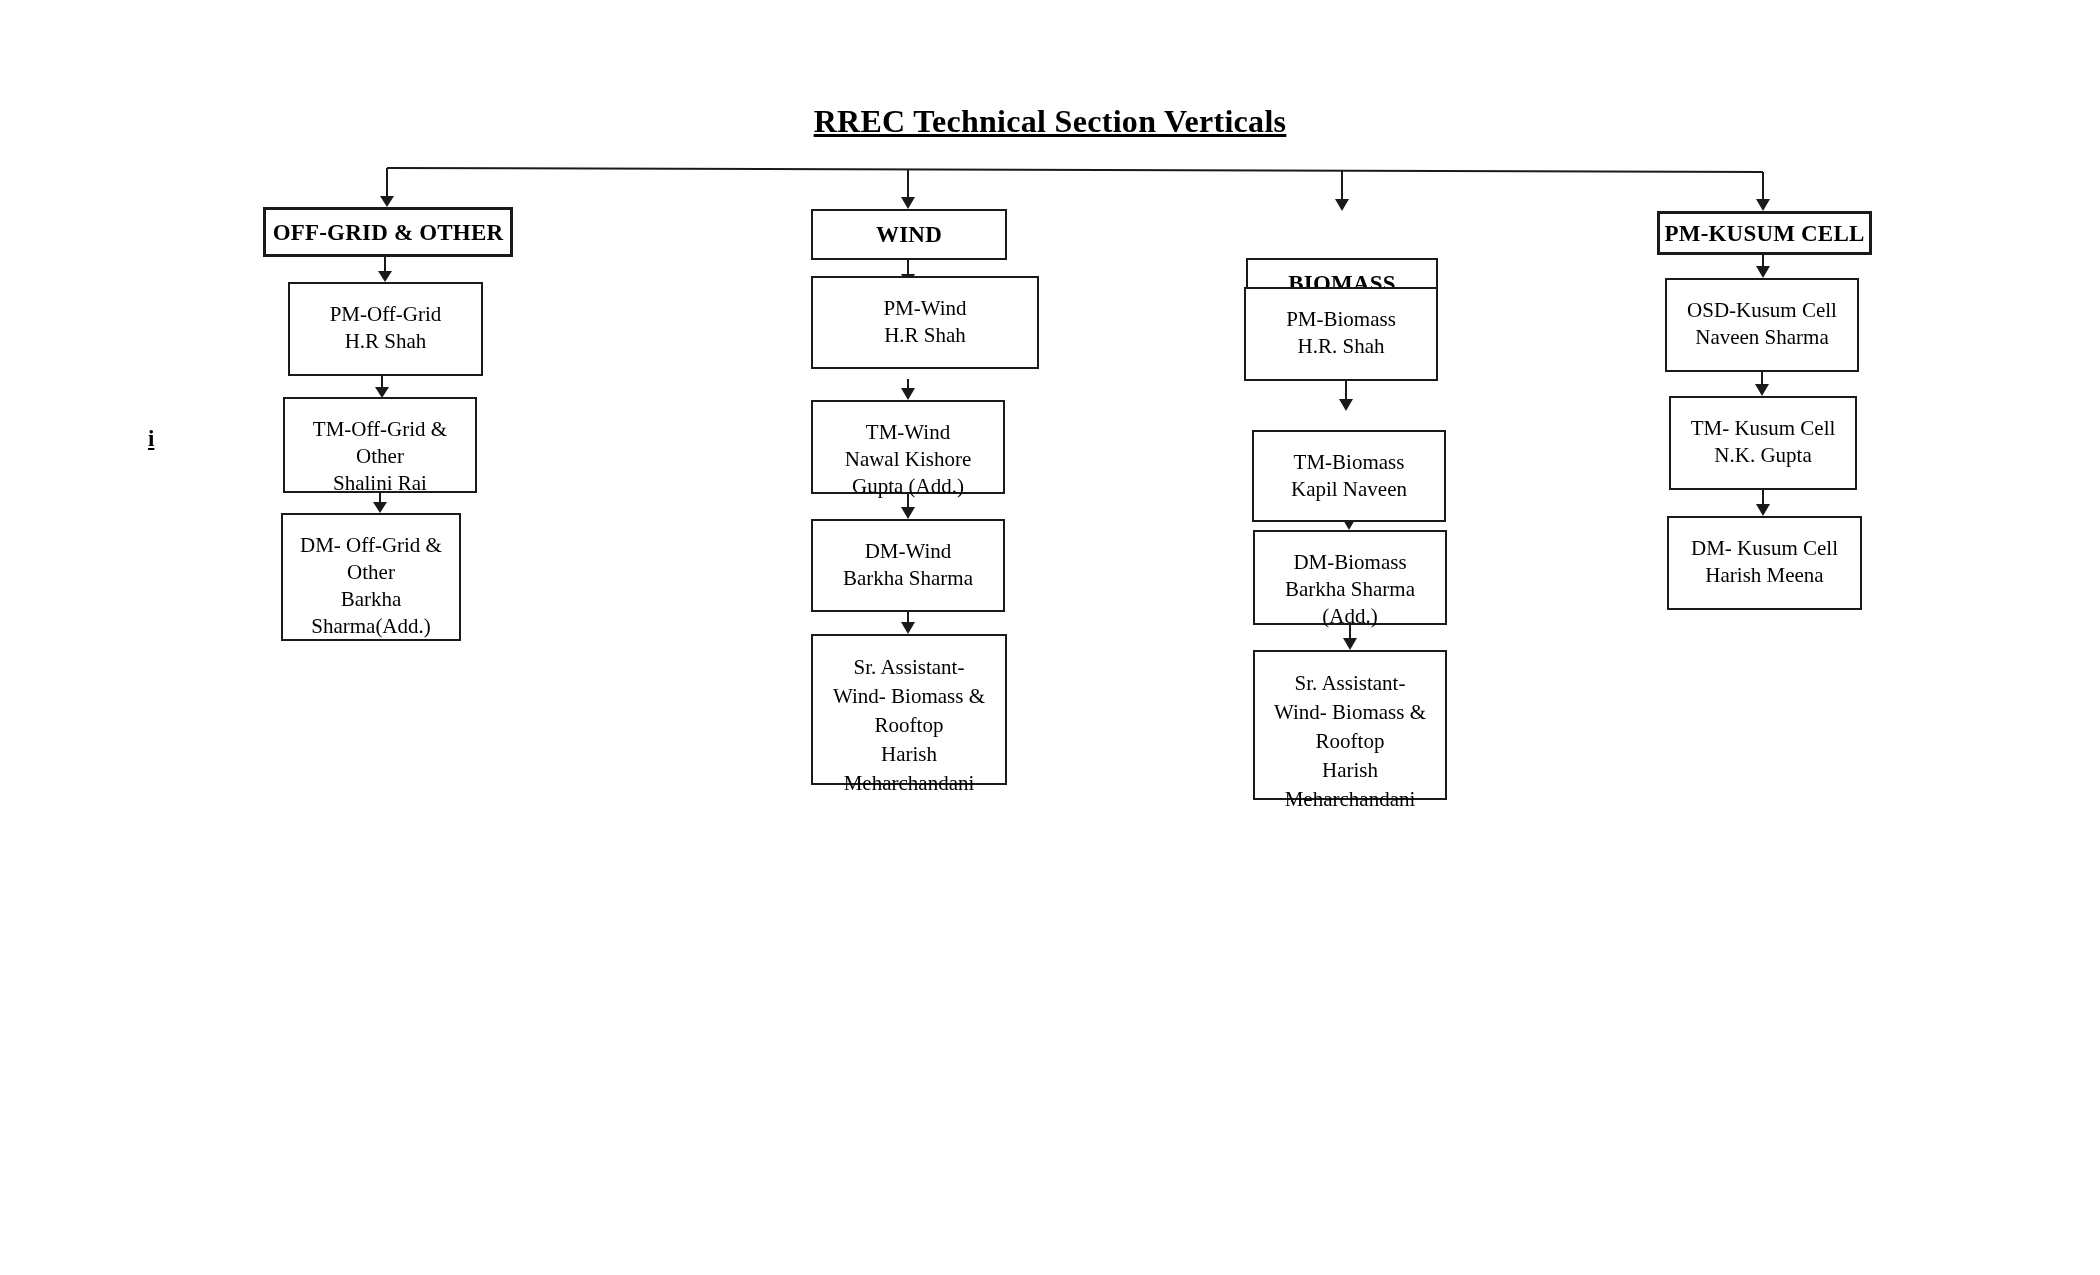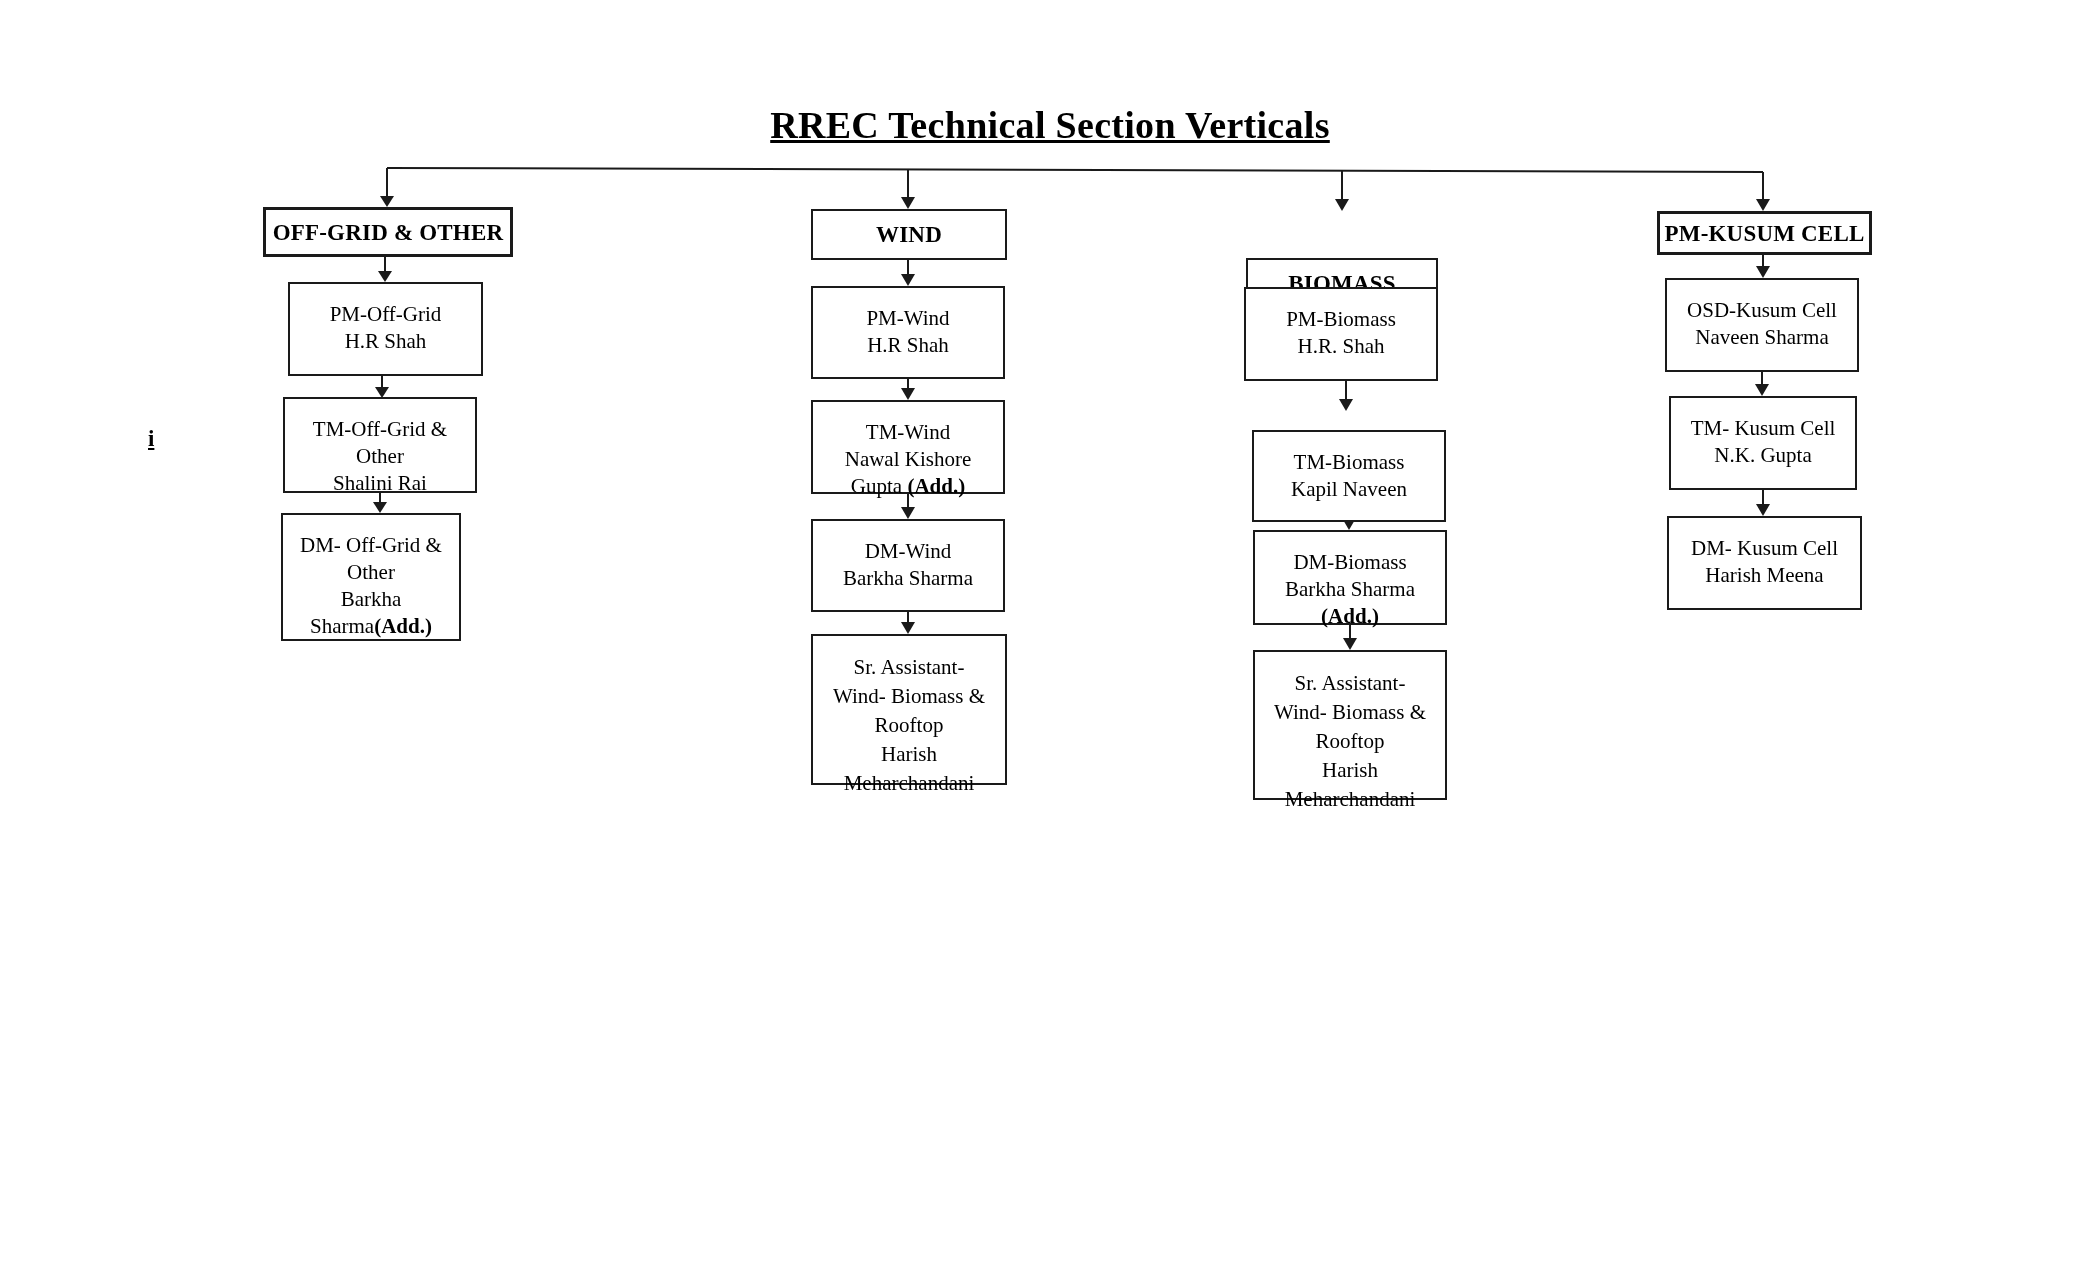--- a/index.html
+++ b/index.html
@@ -15,21 +15,21 @@
     font-family: "Liberation Serif", serif;
     color: #000000;
     overflow: hidden;
   }
   #title {
     position: absolute;
     top: 103px;
     left: 0;
     width: 2100px;
     text-align: center;
-    font-size: 38px;
+    font-size: 32px;
     font-weight: bold;
     text-decoration: underline;
     letter-spacing: 0.3px;
   }
   #footnote-marker {
     position: absolute;
     left: 148px;
     top: 426px;
     font-size: 23px;
     font-weight: bold;
@@ -66,21 +66,21 @@
     padding-top: 0;
     letter-spacing: 0.2px;
   }
   .box.header.thick {
     border-width: 3px;
   }
   .box.tall {
     line-height: 29px;
   }
   .ln b {
-    font-weight: bold;
+    font-weight: normal;
   }
 </style>
 </head>
 <body>
 
 <div id="page">
 
   <div id="title">RREC Technical Section Verticals</div>
 
   <div id="footnote-marker">i</div>
@@ -146,21 +146,21 @@
 
   <div class="box" style="left:281px; top:513px; width:180px; height:128px;">
     <div class="ln"><span>DM- Off-Grid &amp;</span></div>
     <div class="ln"><span>Other</span></div>
     <div class="ln"><span>Barkha</span></div>
     <div class="ln"><span>Sharma</span><b>(Add.)</b></div>
   </div>
 
   <div class="box header" style="left:811px; top:209px; width:196px; height:51px;">WIND</div>
 
-  <div class="box" style="left:811px; top:286px; width:194px; height:93px;">
+  <div class="box" style="left:811px; top:276px; width:228px; height:93px;">
     <div class="ln"><span>PM-Wind</span></div>
     <div class="ln"><span>H.R Shah</span></div>
   </div>
 
   <div class="box" style="left:811px; top:400px; width:194px; height:94px;">
     <div class="ln"><span>TM-Wind</span></div>
     <div class="ln"><span>Nawal Kishore</span></div>
     <div class="ln"><span>Gupta </span><b>(Add.)</b></div>
   </div>
 

